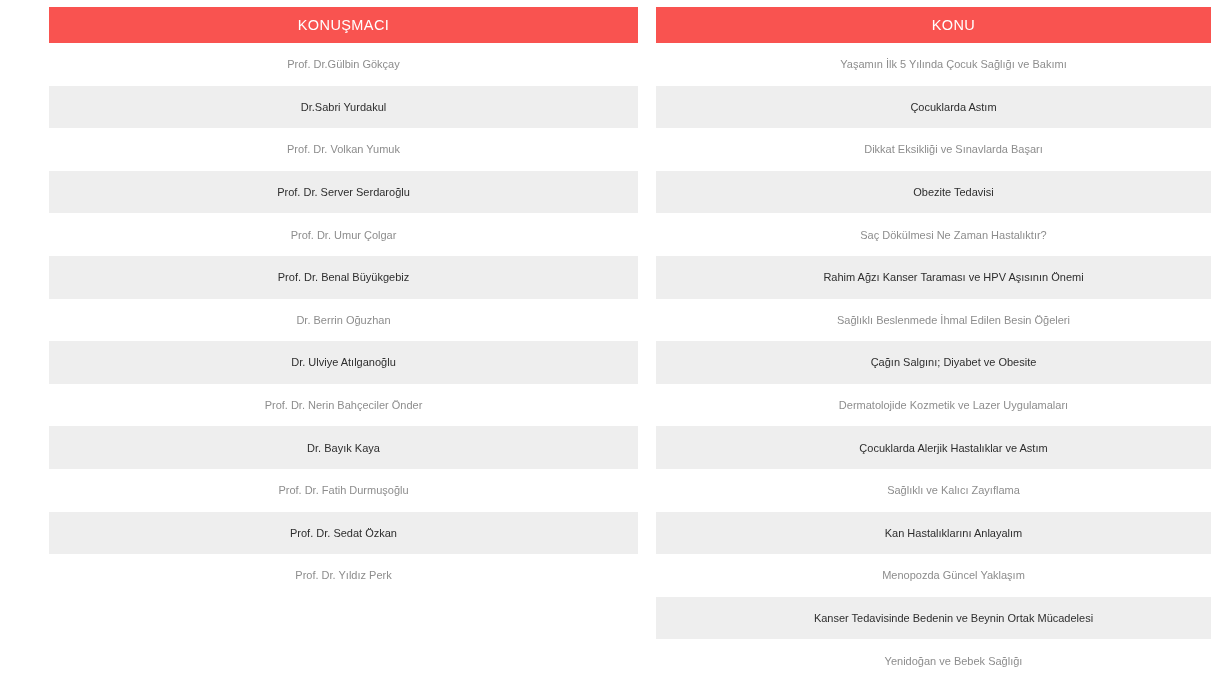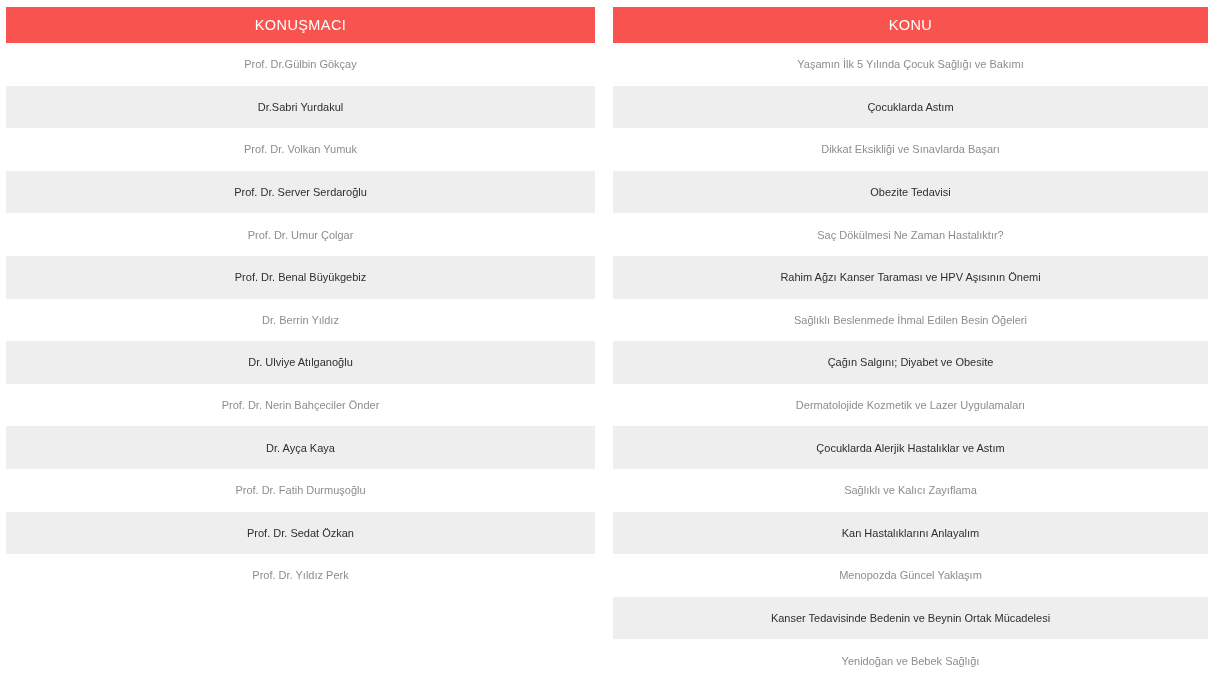--- a/index.html
+++ b/index.html
@@ -9,20 +9,21 @@
     font-family: "Liberation Sans", sans-serif;
     width: 1211px;
     height: 682px;
     overflow: hidden;
   }
   .page {
     display: flex;
     padding: 7px 0 0 6px;
     gap: 18px;
     box-sizing: border-box;
+    margin-left: 43px;
   }
   .col {
     flex: none;
     display: flex;
     flex-direction: column;
   }
   .col-speakers { width: 589px; }
   .col-topics   { width: 595px; }
   .th {
     height: 36px;
@@ -60,24 +61,24 @@
 <div class="page">
 
   <section class="col col-speakers">
     <div class="th">KONUŞMACI</div>
     <div class="row">Prof. Dr.Gülbin Gökçay</div>
     <div class="row">Dr.Sabri Yurdakul</div>
     <div class="row">Prof. Dr. Volkan Yumuk</div>
     <div class="row">Prof. Dr. Server Serdaroğlu</div>
     <div class="row">Prof. Dr. Umur Çolgar</div>
     <div class="row">Prof. Dr. Benal Büyükgebiz</div>
-    <div class="row">Dr. Berrin Yıldız</div>
+    <div class="row">Dr. Berrin Oğuzhan</div>
     <div class="row">Dr. Ulviye Atılganoğlu</div>
     <div class="row">Prof. Dr. Nerin Bahçeciler Önder</div>
-    <div class="row">Dr. Ayça Kaya</div>
+    <div class="row">Dr. Bayık Kaya</div>
     <div class="row">Prof. Dr. Fatih Durmuşoğlu</div>
     <div class="row">Prof. Dr. Sedat Özkan</div>
     <div class="row">Prof. Dr. Yıldız Perk</div>
   </section>
 
   <section class="col col-topics">
     <div class="th">KONU</div>
     <div class="row">Yaşamın İlk 5 Yılında Çocuk Sağlığı ve Bakımı</div>
     <div class="row">Çocuklarda Astım</div>
     <div class="row">Dikkat Eksikliği ve Sınavlarda Başarı</div>

